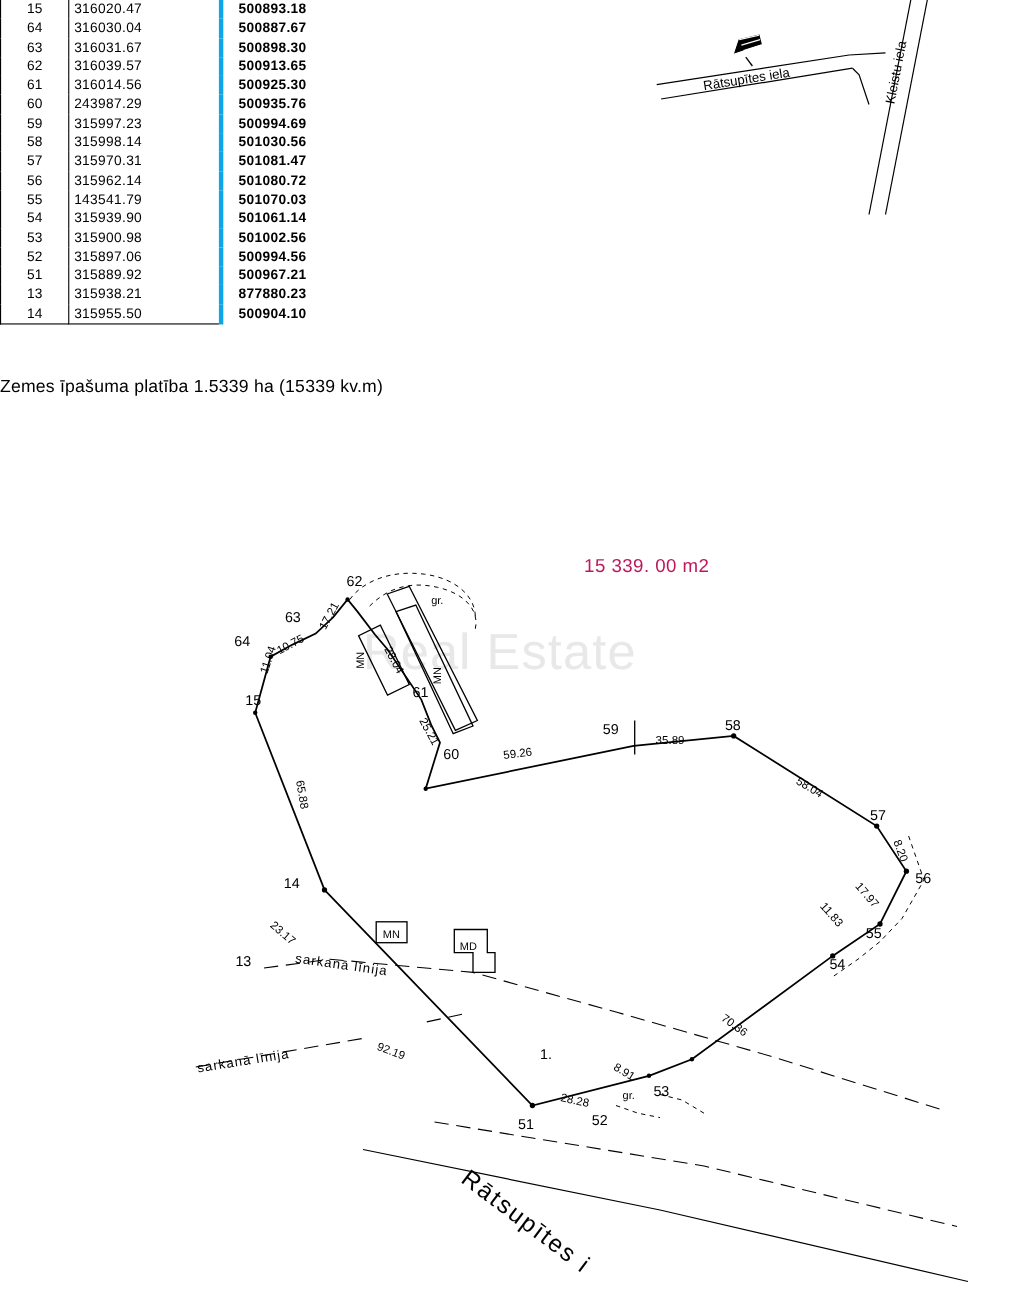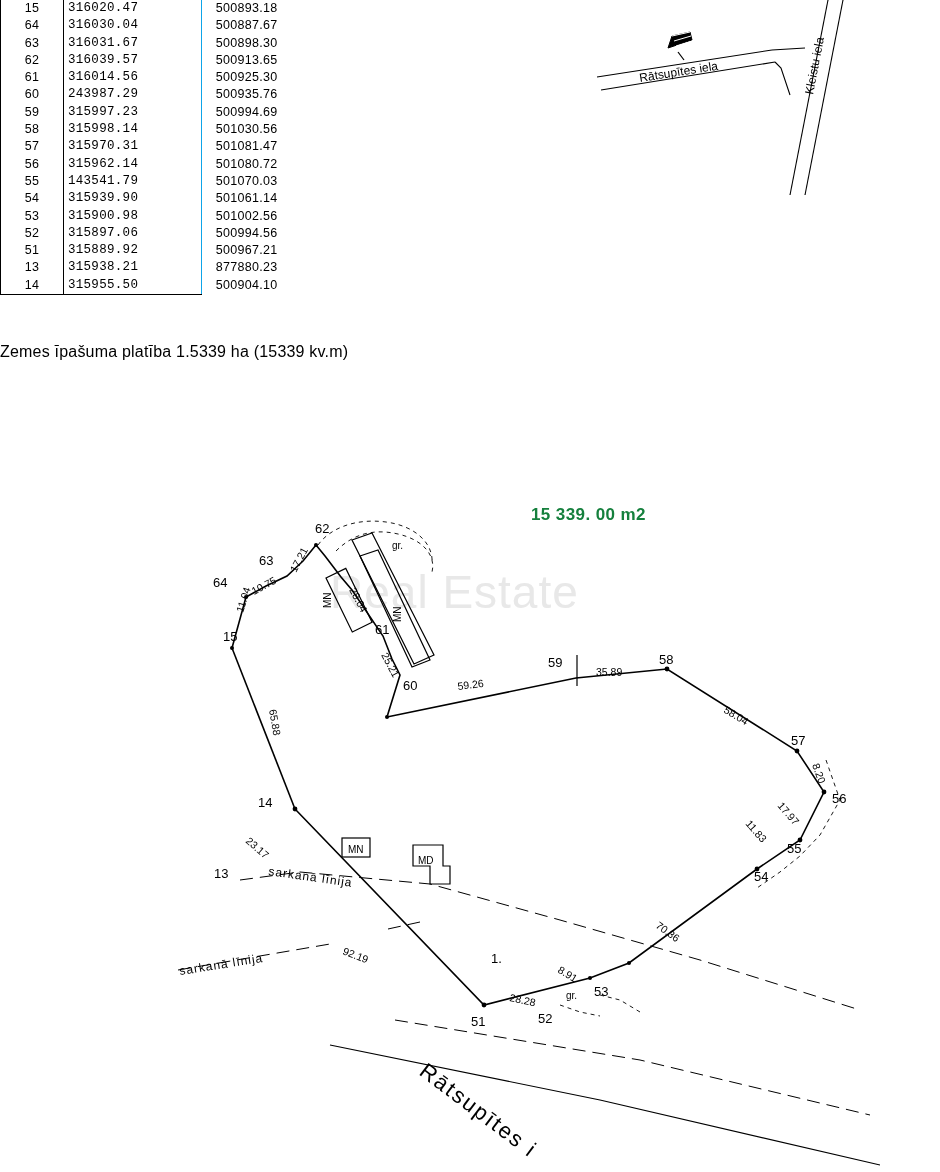--- a/index.html
+++ b/index.html
@@ -42,26 +42,26 @@
     width: 58px;
     text-align: center;
     border-right: 1px solid #000;
     border-left: 1px solid #000;
     padding-left: 0;
     padding-right: 0;
   }
   .coord-table td.c-x {
     width: 120px;
     padding-left: 4px;
-    border-right: 1px solid #0ea5e9;
-    font-family: Liberation Mono, monospace;
+    border-right: 4px solid #0ea5e9;
   }
   .coord-table td.c-y {
     width: 120px;
     padding-left: 14px;
+    font-weight: bold;
   }
   .coord-table tr:last-child td.c-id,
   .coord-table tr:last-child td.c-x {
     border-bottom: 1px solid #000;
   }
 
   
   .notes {
     position: absolute;
     left: 0px;
@@ -77,22 +77,22 @@
   }
   .note-line.caps {
     letter-spacing: 0.4px;
   }
 
   
   .area-label {
     position: absolute;
     left: 531px;
     top: 505px;
-    color: #15803d;
-    font-weight: bold;
+    color: #be185d;
+    font-weight: normal;
     font-size: 17px;
     letter-spacing: 0.4px;
   }
 
   
   .watermark {
     position: absolute;
     left: 330px;
     top: 565px;
     font-size: 46px;

